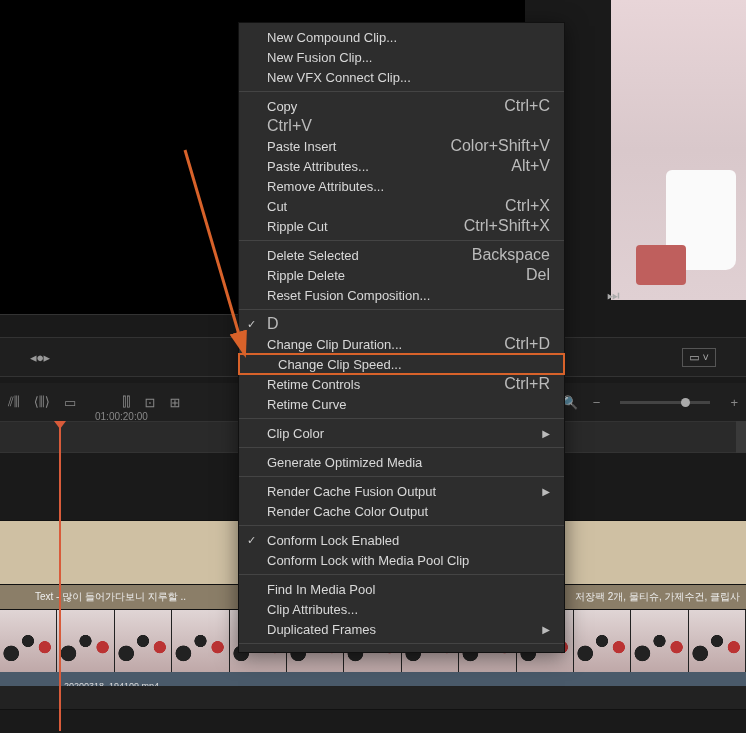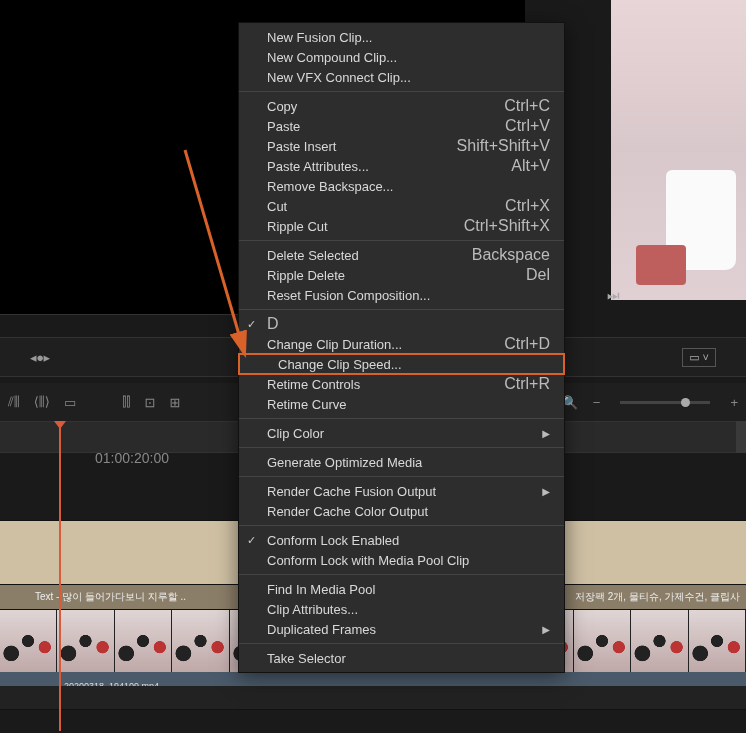--- a/index.html
+++ b/index.html
@@ -80,21 +80,21 @@
   }
   .playhead {
     position: absolute; left: 59px; top: 421px; width: 2px; height: 310px;
     background: #d85b3a; z-index: 5;
   }
   .playhead::before {
     content: ''; position: absolute; top: 0; left: -5px;
     border: 6px solid transparent; border-top: 8px solid #d85b3a;
   }
   .timecode {
-    position: absolute; left: 95px; top: 450px; color: #888; font-size: 14px;
+    position: absolute; left: 95px; top: 411px; color: #888; font-size: 10px;
   }
   .ruler-end {
     position: absolute; right: 0; top: 421px; width: 10px; height: 32px;
     background: #3a3a3a;
   }
   .track {
     position: absolute; left: 0; width: 746px;
   }
   .track.beige {
     top: 520px; height: 65px;
@@ -240,47 +240,46 @@
   <div class="thumb-frame"></div>
   <div class="thumb-frame"></div>
   <div class="thumb-frame"></div>
 </div>
 <div class="track filename">20200318_194109.mp4</div>
 <div class="track lower"></div>
 <div class="track lower2"></div>
 
 <div class="context-menu" id="ctx">
     <div class="menu-item">
+      <span class="label">New Compound Clip...</span>
+    </div>
+    <div class="menu-item">
       <span class="label">New Fusion Clip...</span>
-    </div>
-    <div class="menu-item">
-      <span class="label">New Compound Clip...</span>
     </div>
     <div class="menu-item">
       <span class="label">New VFX Connect Clip...</span>
     </div>
     <div class="menu-item sep"></div>
     <div class="menu-item">
       <span class="label">Copy</span>
       <span class="shortcut">Ctrl+C</span>
     </div>
     <div class="menu-item">
-      <span class="label">Paste</span>
       <span class="shortcut">Ctrl+V</span>
     </div>
     <div class="menu-item">
       <span class="label">Paste Insert</span>
-      <span class="shortcut">Shift+Shift+V</span>
+      <span class="shortcut">Color+Shift+V</span>
     </div>
     <div class="menu-item">
       <span class="label">Paste Attributes...</span>
       <span class="shortcut">Alt+V</span>
     </div>
     <div class="menu-item">
-      <span class="label">Remove Backspace...</span>
+      <span class="label">Remove Attributes...</span>
     </div>
     <div class="menu-item">
       <span class="label">Cut</span>
       <span class="shortcut">Ctrl+X</span>
     </div>
     <div class="menu-item">
       <span class="label">Ripple Cut</span>
       <span class="shortcut">Ctrl+Shift+X</span>
     </div>
     <div class="menu-item sep"></div>
@@ -344,23 +343,20 @@
       <span class="label">Find In Media Pool</span>
     </div>
     <div class="menu-item">
       <span class="label">Clip Attributes...</span>
     </div>
     <div class="menu-item">
       <span class="label">Duplicated Frames</span>
       <span class="arrow">▶</span>
     </div>
     <div class="menu-item sep"></div>
-    <div class="menu-item">
-      <span class="label">Take Selector</span>
-    </div>
   </div>
 
 <svg class="anno-arrow" viewBox="0 0 200 240">
   <defs>
     <marker id="ah" markerWidth="10" markerHeight="10" refX="8" refY="3" orient="auto">
       <path d="M0,0 L9,3 L0,6 Z" fill="#d8622a"></path>
     </marker>
   </defs>
   <line x1="20" y1="10" x2="80" y2="215" stroke="#d8622a" stroke-width="3" marker-end="url(#ah)"></line>
 </svg>

